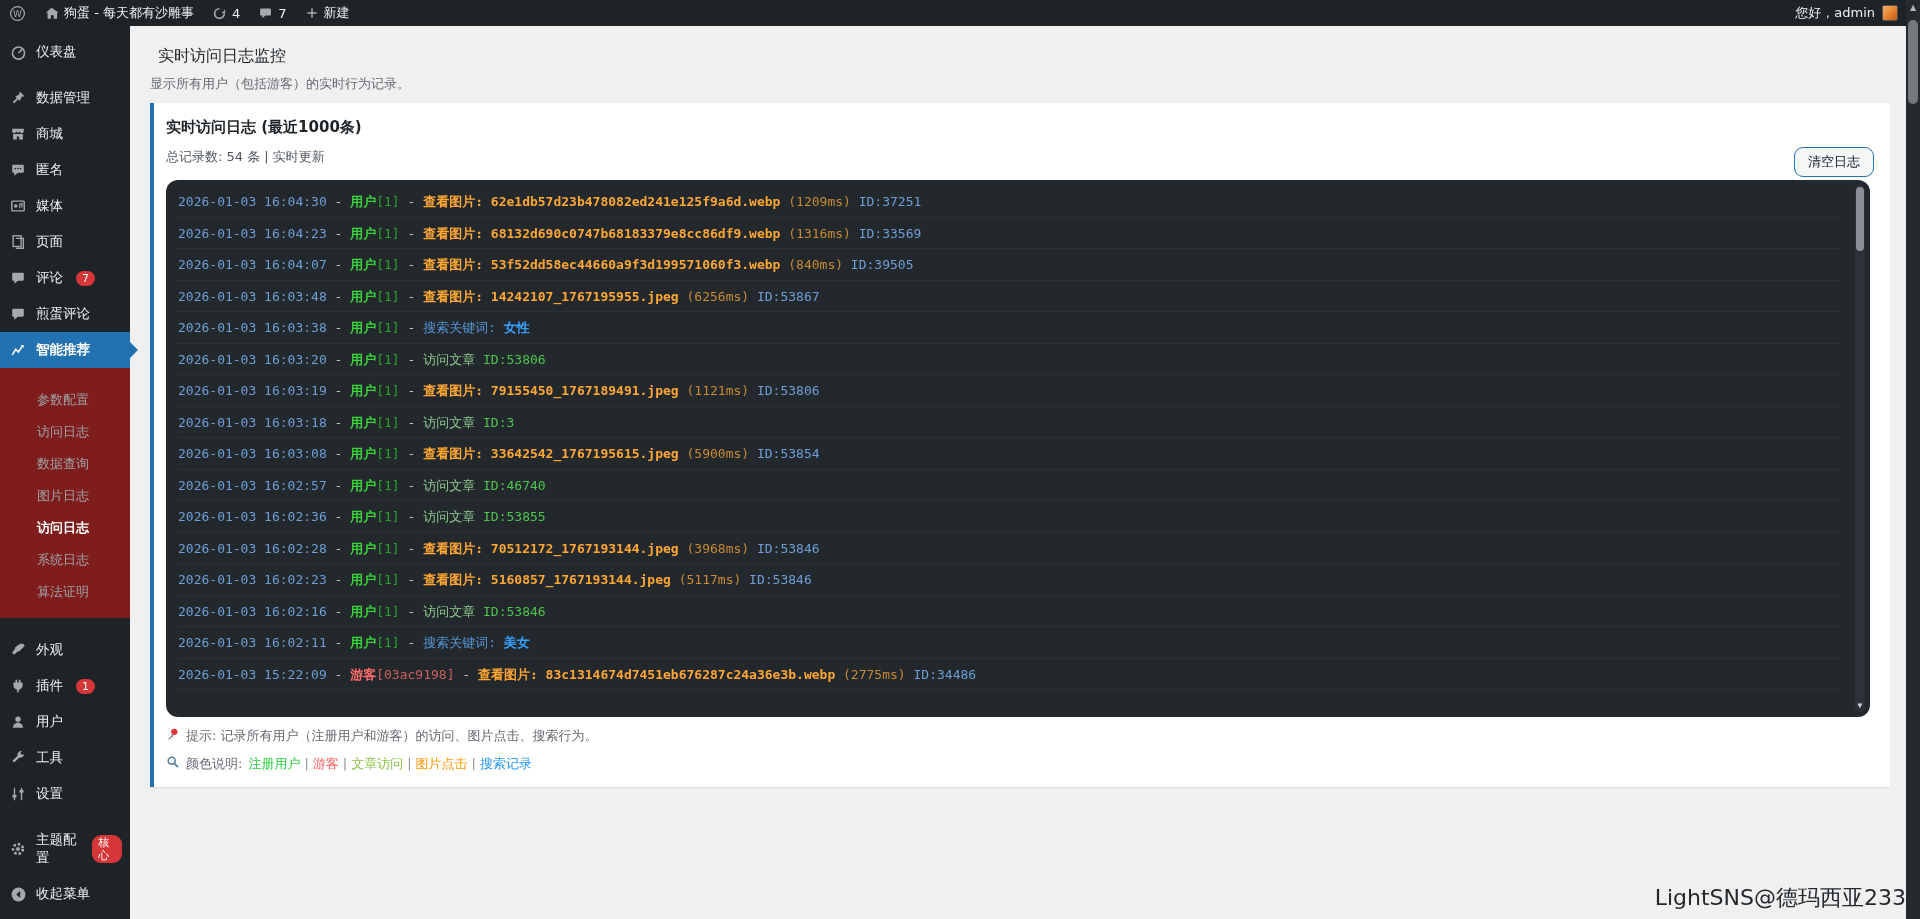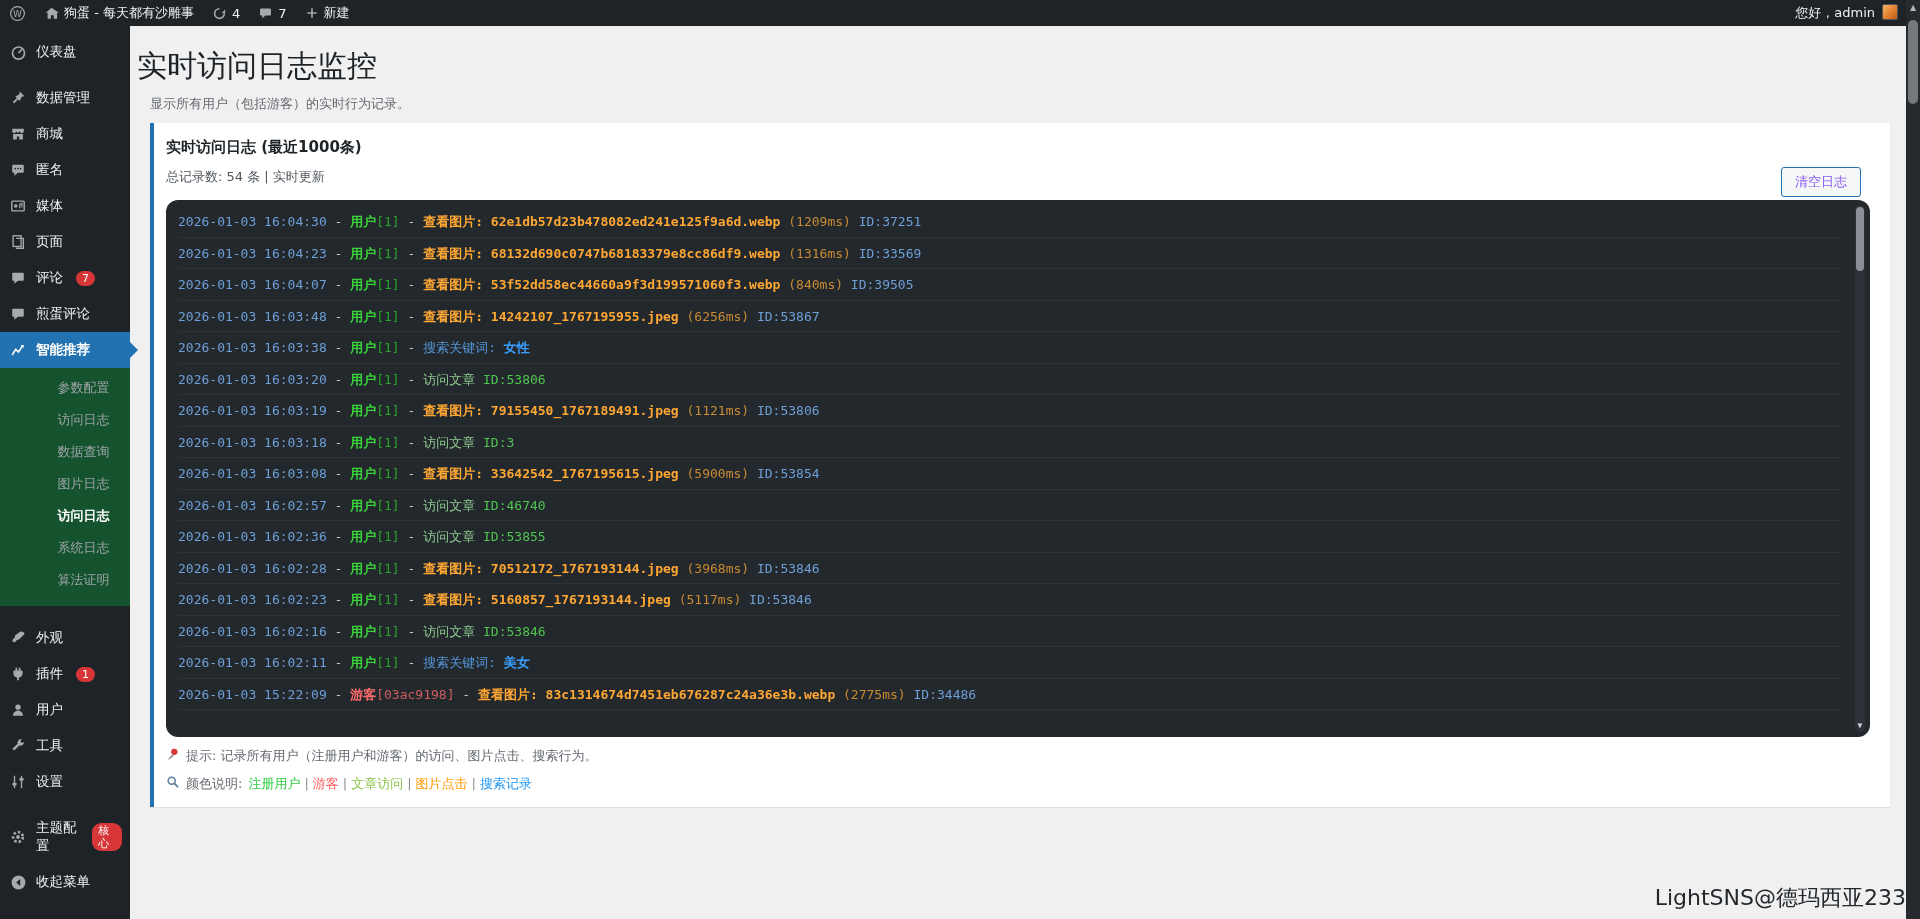--- a/index.html
+++ b/index.html
@@ -11,21 +11,21 @@
     font-size:13px; color:#1d2327;
   }
   
   #adminbar {
     position:absolute; left:0; top:0; width:1920px; height:26px;
     background:#1d2327; color:#f0f0f1; display:flex; align-items:center;
     z-index:40; font-size:13px;
   }
   .ab-item { display:flex; align-items:center; gap:5px; padding:0 9px; height:26px; cursor:pointer; color:#f0f0f1; }
   .ab-item svg { color:#a7aaad; }
-  .ab-right { margin-left:auto; display:flex; align-items:flex-start; gap:7px; padding-right:22px; }
+  .ab-right { margin-left:auto; display:flex; align-items:center; gap:7px; padding-right:22px; }
   .avatar { width:16px; height:16px; border-radius:2px; background:linear-gradient(135deg,#f6b26b 0%,#e07b28 60%,#b85c1a 100%); border:1px solid #555; }
   
   #sidebar {
     position:absolute; left:0; top:26px; width:130px; height:893px;
     background:#1d2327; color:#f0f0f1; z-index:30; font-size:13.5px;
   }
   .menu { padding-top:8px; }
   .mi {
     display:flex; align-items:center; gap:9px; padding:9px 8px 9px 9px;
     color:#f0f0f1; cursor:pointer; position:relative;
@@ -36,39 +36,39 @@
   .mi.active-blue { background:#2271b1; color:#fff; font-weight:700; }
   .mi.active-blue .ico { color:#fff; }
   .mi.active-blue::after {
     content:""; position:absolute; right:-8px; top:50%; margin-top:-8px;
     border-top:8px solid transparent; border-bottom:8px solid transparent; border-left:8px solid #2271b1;
   }
   .badge {
     background:#d63638; color:#fff; font-size:11px; font-weight:400;
     border-radius:9px; padding:1px 6px; margin-left:4px; line-height:13px;
   }
-  .submenu { padding:4px 0 10px 0; background:#14532d;text-align:center; }
+  .submenu { padding:16px 0 10px 0; background:#7f1d1d; }
   .smi { padding:7px 0 7px 37px; color:#9ea3a8; cursor:pointer; font-size:13px; }
   .smi.current { color:#fff; font-weight:700; }
   
   #content { position:absolute; left:130px; top:26px; width:1790px; height:893px; background:#f0f0f1; }
-  #page-title { font-size:30px; font-weight:400; color:#1d2327; margin:20px 0 0 7px; }
+  #page-title { font-size:16px; font-weight:400; color:#1d2327; margin:20px 0 0 28px; }
   #page-subtitle { font-size:13px; color:#646970; margin:8px 0 0 20px; }
   
   #card {
     position:relative; margin:10px 30px 0 20px; background:#fff;
     border-left:4px solid #2271b1; box-shadow:0 1px 1px rgba(0,0,0,.07);
     padding:15px 16px 14px 12px;
   }
   #card-title { font-size:15px; font-weight:700; color:#1d2327; }
   #card-stats { margin-top:11px; font-size:13px; color:#50575e; }
   #clear-log-btn {
-    position:absolute; top:44px; right:29px;
-    background:#f6f7f7; border:1px solid #2271b1; color:#8b5cf6;
-    font-size:13px; padding:5px 13px; border-radius:3px; cursor:pointer;
+    position:absolute; top:44px; right:16px;
+    background:#f6f7f7; border:1px solid #2271b1; color:#0f172a;
+    font-size:13px; padding:5px 13px; border-radius:9px; cursor:pointer;
     font-family:inherit;
   }
   
   #log-box {
     margin-top:14px; margin-right:4px; background:#23282d; border-radius:12px;
     height:537px; overflow:hidden; position:relative;
     padding:6px 30px 0 12px;
     font-family:"DejaVu Sans Mono","Liberation Mono",monospace; font-size:13px;
   }
   .log-line { line-height:31px; height:31.5px; white-space:nowrap; border-bottom:1px solid rgba(255,255,255,.05); overflow:hidden; }

